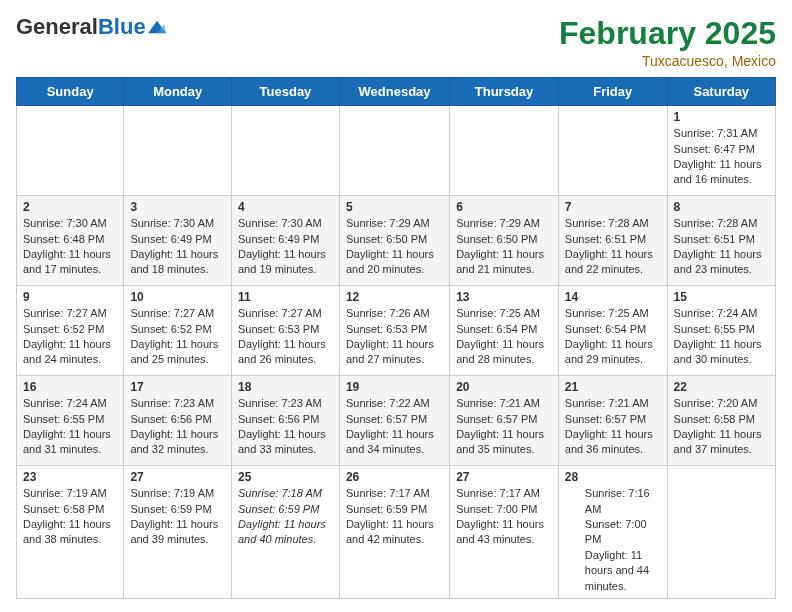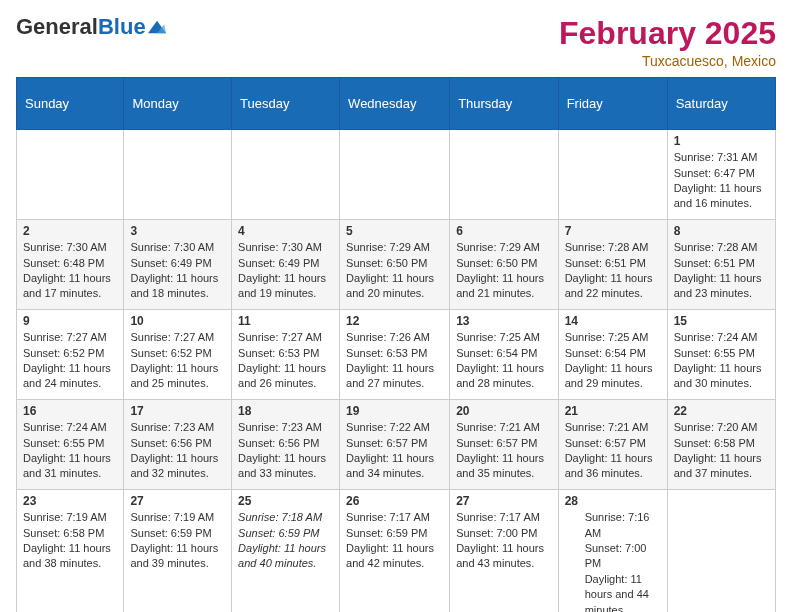--- a/index.html
+++ b/index.html
@@ -38,40 +38,40 @@
     .logo-line {
       display: flex;
       align-items: center;
     }
     .title-area {
       text-align: right;
     }
     .month-title {
       font-size: 32px;
       font-weight: bold;
-      color: #be185d;
+      color: #15803d;
       line-height: 1.1;
     }
     .location {
       font-size: 14px;
       color: #a16207;
       margin-top: 2px;
     }
     .calendar {
       width: 100%;
       border-collapse: collapse;
       border: 1px solid #ccc;
     }
     .calendar th {
       background: #1a6bb5;
       color: #fff;
-      text-align: left;
-      padding: 18px 8px;
+      text-align: center;
+      padding: 6px 8px;
       font-size: 13px;
-      font-weight: normal;
+      font-weight: bold;
       border: 1px solid #1a5a9e;
     }
     .calendar td {
       vertical-align: top;
       border: 1px solid #ccc;
       padding: 4px 6px;
       width: 113px;
       min-height: 80px;
       height: 90px;
       font-size: 10px;

